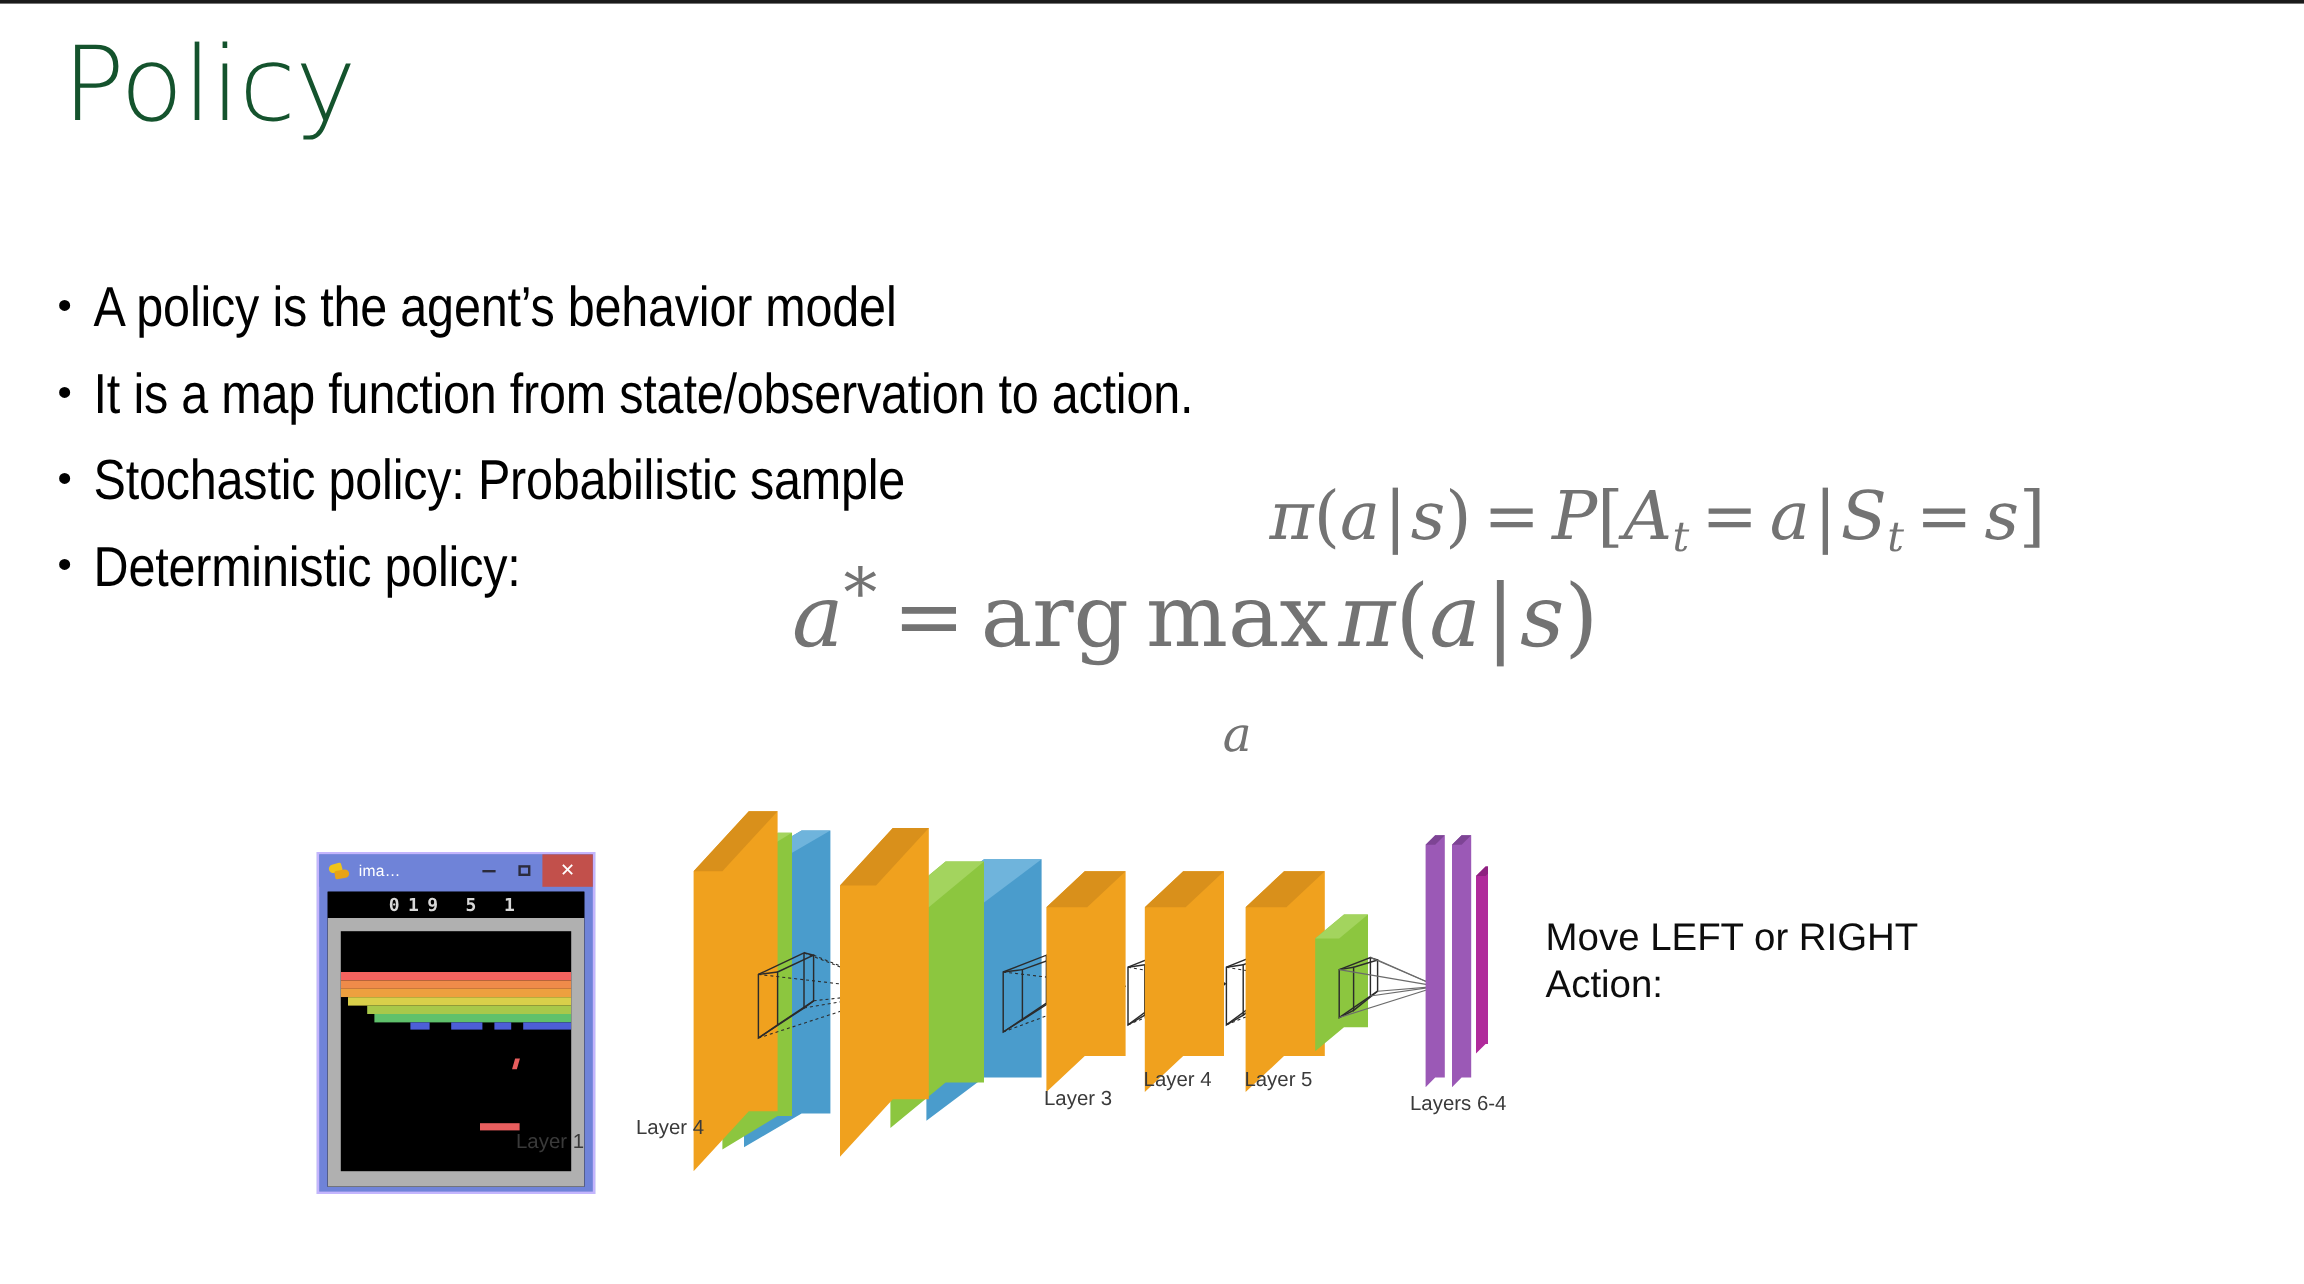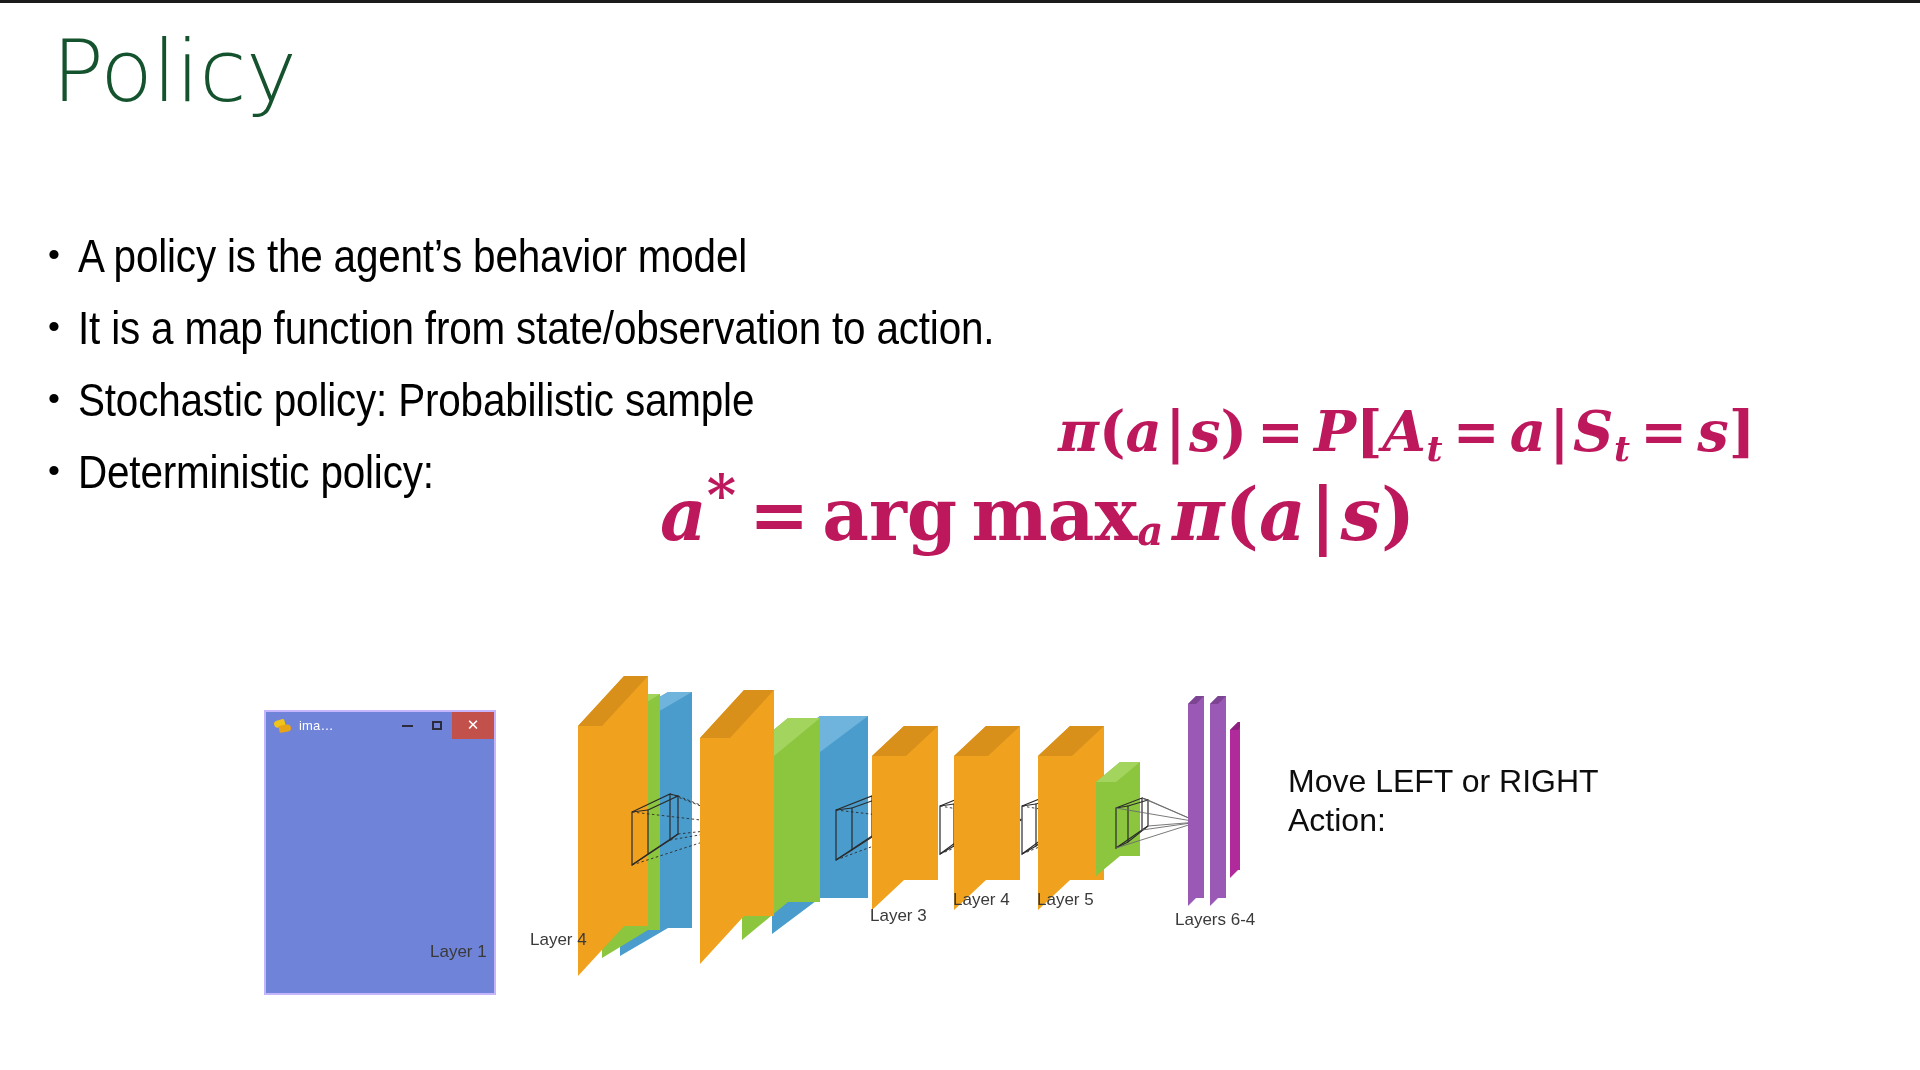--- a/index.html
+++ b/index.html
@@ -65,24 +65,23 @@
     letter-spacing: -0.2px;
     color: #000;
     white-space: nowrap;
     transform: scaleX(0.86);
     transform-origin: left center;
   }
 
   
   .math {
     font-family: "DejaVu Serif", "Liberation Serif", serif;
-    color: #be185d;
+    color: #737373;
     white-space: nowrap;
     display: inline-block;
-    font-weight: bold;
   }
   .mi { font-style: italic; }
   .mup { font-style: normal; }
   .sub {
     font-size: 0.62em;
     vertical-align: -0.28em;
     font-style: italic;
     padding-left: 0.5px;
   }
   .sup-star {
@@ -100,24 +99,25 @@
     font-size: 56px;
   }
   #math-deterministic {
     position: absolute;
     left: 660px;
     top: 462px;
     font-size: 72px;
   }
   .argmax-stack {
     display: inline-flex;
-    flex-direction: row;
-    align-items: flex-end;
+    flex-direction: column;
+    align-items: center;
     vertical-align: baseline;
     line-height: 1;
+    gap: 42px;
   }
   .argmax-stack .am-top { font-style: normal; }
   .argmax-stack .am-bot {
     font-size: 0.56em;
     font-style: italic;
     margin-top: 2px;
   }
 
   
   #game-window {
@@ -298,20 +298,46 @@
     <div id="game-title-text">ima…</div>
     <div class="win-btn" id="win-min">
         <span class="glyph"></span>
       </div>
     <div class="win-btn" id="win-max">
         <span class="glyph"></span>
       </div>
     <div class="win-btn" id="win-close">✕</div>
   </div>
 
+  <div id="game-canvas">
+    <div id="score-bar">
+      <span id="score-text">019 5 1</span>
+    </div>
+    <div id="playfield-outer">
+      <div id="playfield">
+
+        <div class="brick-row" style="top:34px;height:7px;left:0;width:192px;background:#f4635e;"></div>
+        <div class="brick-row" style="top:41px;height:7px;left:0;width:192px;background:#ef8b4a;"></div>
+        <div class="brick-row" style="top:48px;height:7px;left:0;width:192px;background:#eda03f;"></div>
+        <div class="brick-row" style="top:55px;height:7px;left:6px;width:186px;background:#d9cf4a;"></div>
+        <div class="brick-row" style="top:55px;height:7px;left:0;width:6px;background:#000;"></div>
+        <div class="brick-row" style="top:62px;height:7px;left:22px;width:170px;background:#a8c84a;"></div>
+        <div class="brick-row" style="top:69px;height:7px;left:28px;width:164px;background:#5fc16b;"></div>
+
+        <div class="brick-row" style="top:76px;height:6px;left:58px;width:16px;background:#4d5fd8;"></div>
+        <div class="brick-row" style="top:76px;height:6px;left:92px;width:26px;background:#4d5fd8;"></div>
+        <div class="brick-row" style="top:76px;height:6px;left:128px;width:14px;background:#4d5fd8;"></div>
+        <div class="brick-row" style="top:76px;height:6px;left:152px;width:40px;background:#4d5fd8;"></div>
+
+        <div id="ball" style="left:144px;top:106px;"></div>
+
+        <div id="paddle" style="left:116px;top:160px;"></div>
+      </div>
+    </div>
+  </div>
 </div>
 
 <div id="cnn-diagram">
   <svg width="720" height="420" viewBox="0 0 720 420">
 
     <g>
       <polygon points="100,90 148,62 172,62 172,298 148,298 100,326" fill="#4a9ccc"></polygon>
       <polygon points="100,90 148,62 172,62 124,90" fill="#6fb4dc"></polygon>
     </g>
 

